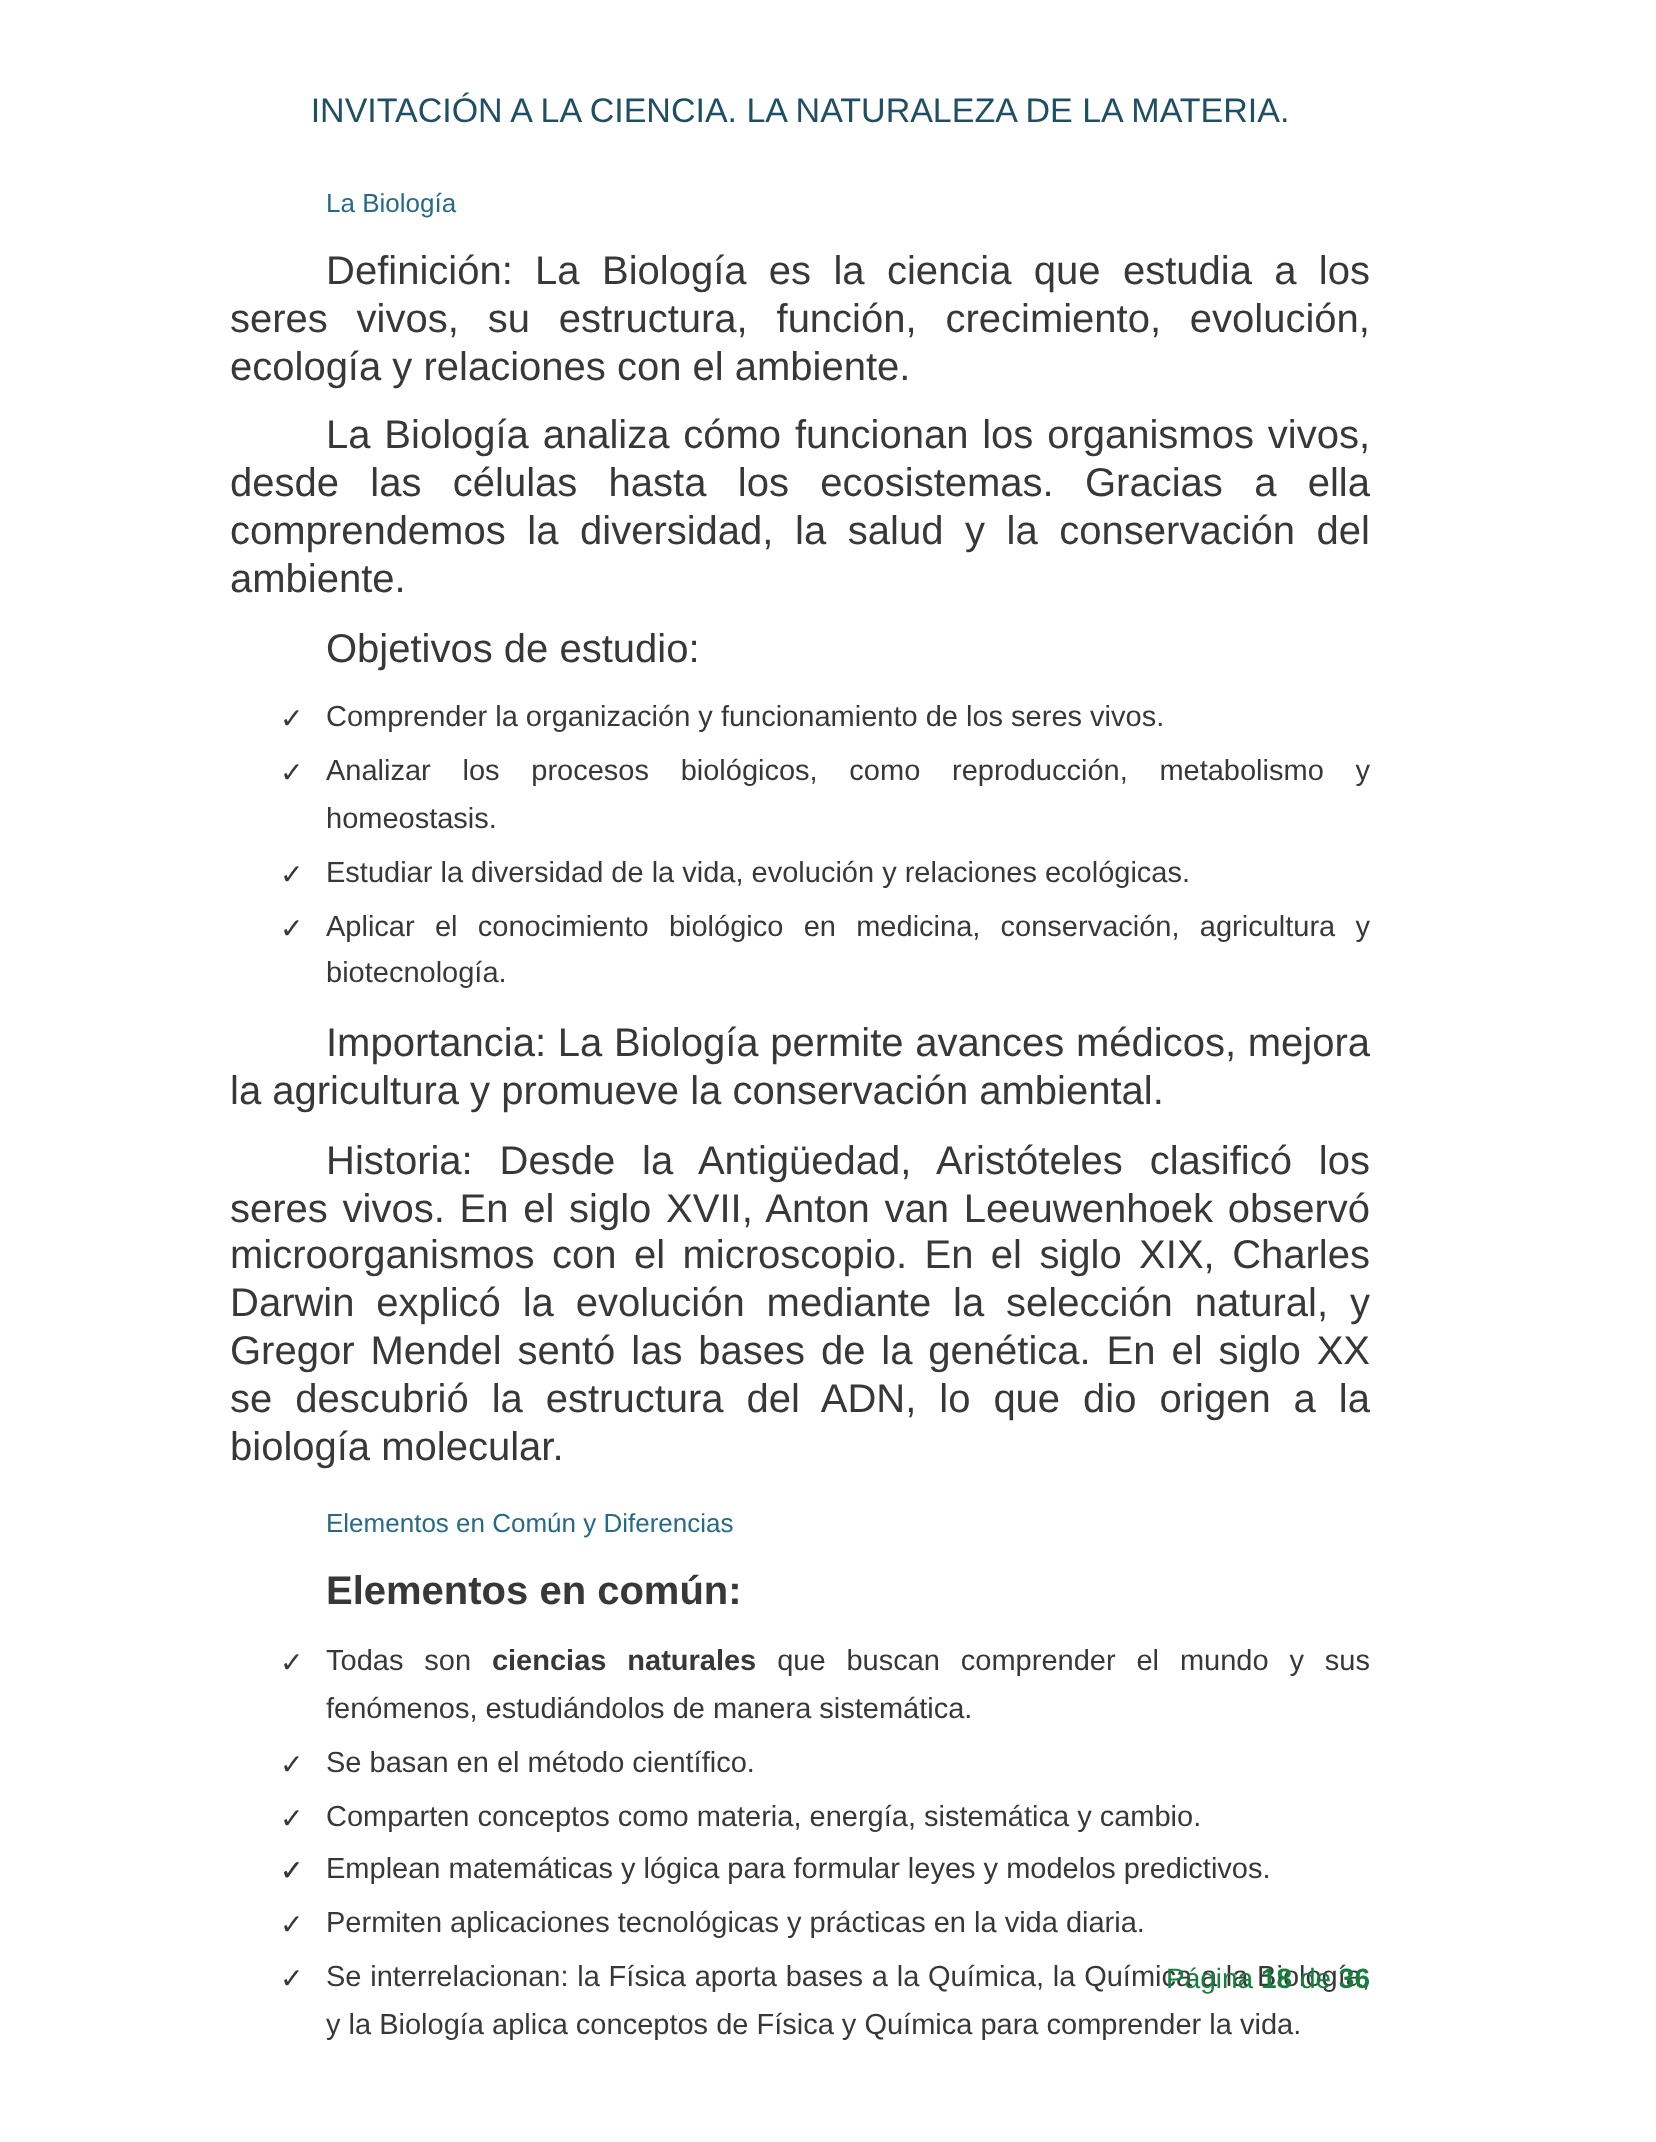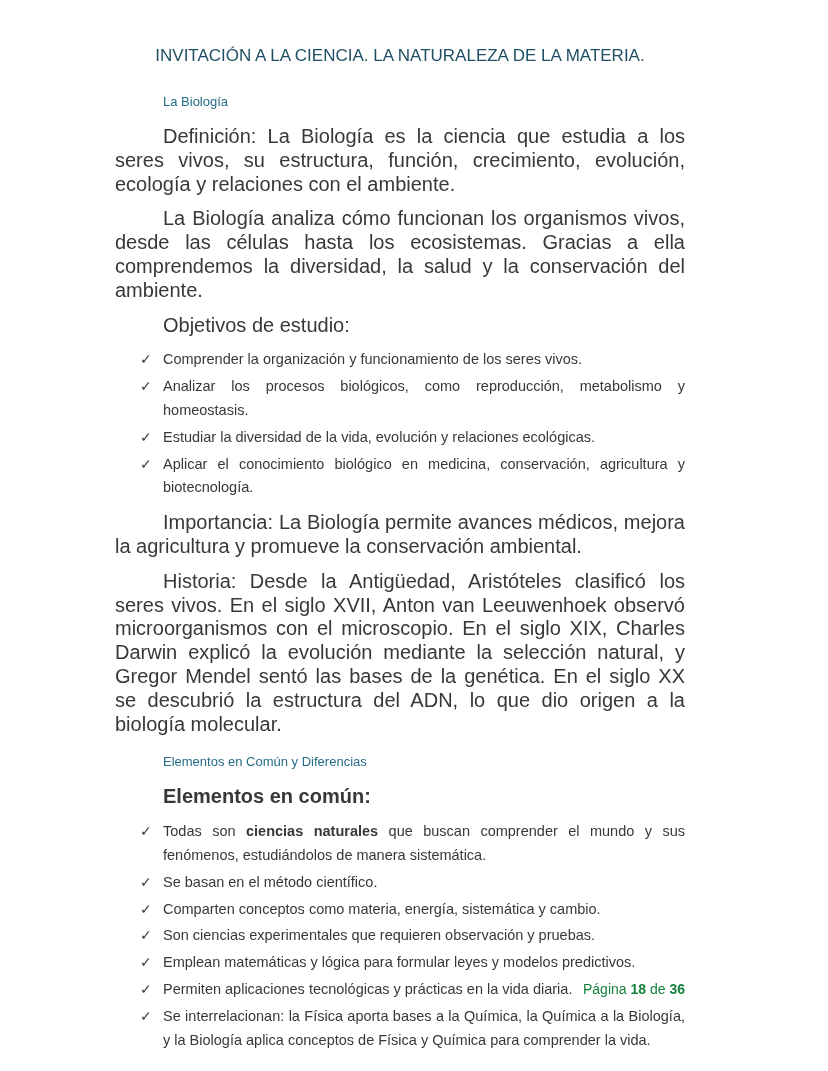--- a/index.html
+++ b/index.html
@@ -105,21 +105,21 @@
     <p class="para">Historia: Desde la Antigüedad, Aristóteles clasificó los seres vivos. En el siglo XVII, Anton van Leeuwenhoek observó microorganismos con el microscopio. En el siglo XIX, Charles Darwin explicó la evolución mediante la selección natural, y Gregor Mendel sentó las bases de la genética. En el siglo XX se descubrió la estructura del ADN, lo que dio origen a la biología molecular.</p>
 
     <h2 class="section-heading heading-elementos">Elementos en Común y Diferencias</h2>
 
     <p class="para bold-para">Elementos en común:</p>
 
     <ul class="checklist">
       <li><span class="check">✓</span><span>Todas son </span><b>ciencias naturales</b><span> que buscan comprender el mundo y sus fenómenos, estudiándolos de manera sistemática.</span></li>
       <li><span class="check">✓</span><span>Se basan en el método científico.</span></li>
       <li><span class="check">✓</span><span>Comparten conceptos como materia, energía, sistemática y cambio.</span></li>
-      <li><span class="check">✓</span><span>Son ciencias experimentales que requieren observación y pruebas.</span></li>
+      <li><span class="check">✓</span></li>
       <li><span class="check">✓</span><span>Emplean matemáticas y lógica para formular leyes y modelos predictivos.</span></li>
       <li><span class="check">✓</span><span>Permiten aplicaciones tecnológicas y prácticas en la vida diaria.</span></li>
       <li><span class="check">✓</span><span>Se interrelacionan: la Física aporta bases a la Química, la Química a la Biología, y la Biología aplica conceptos de Física y Química para comprender la vida.</span></li>
     </ul>
 
   </div>
 
   <div class="page-footer"><span>Página </span><b>18</b><span> de </span><b>36</b></div>
 </div>
 

